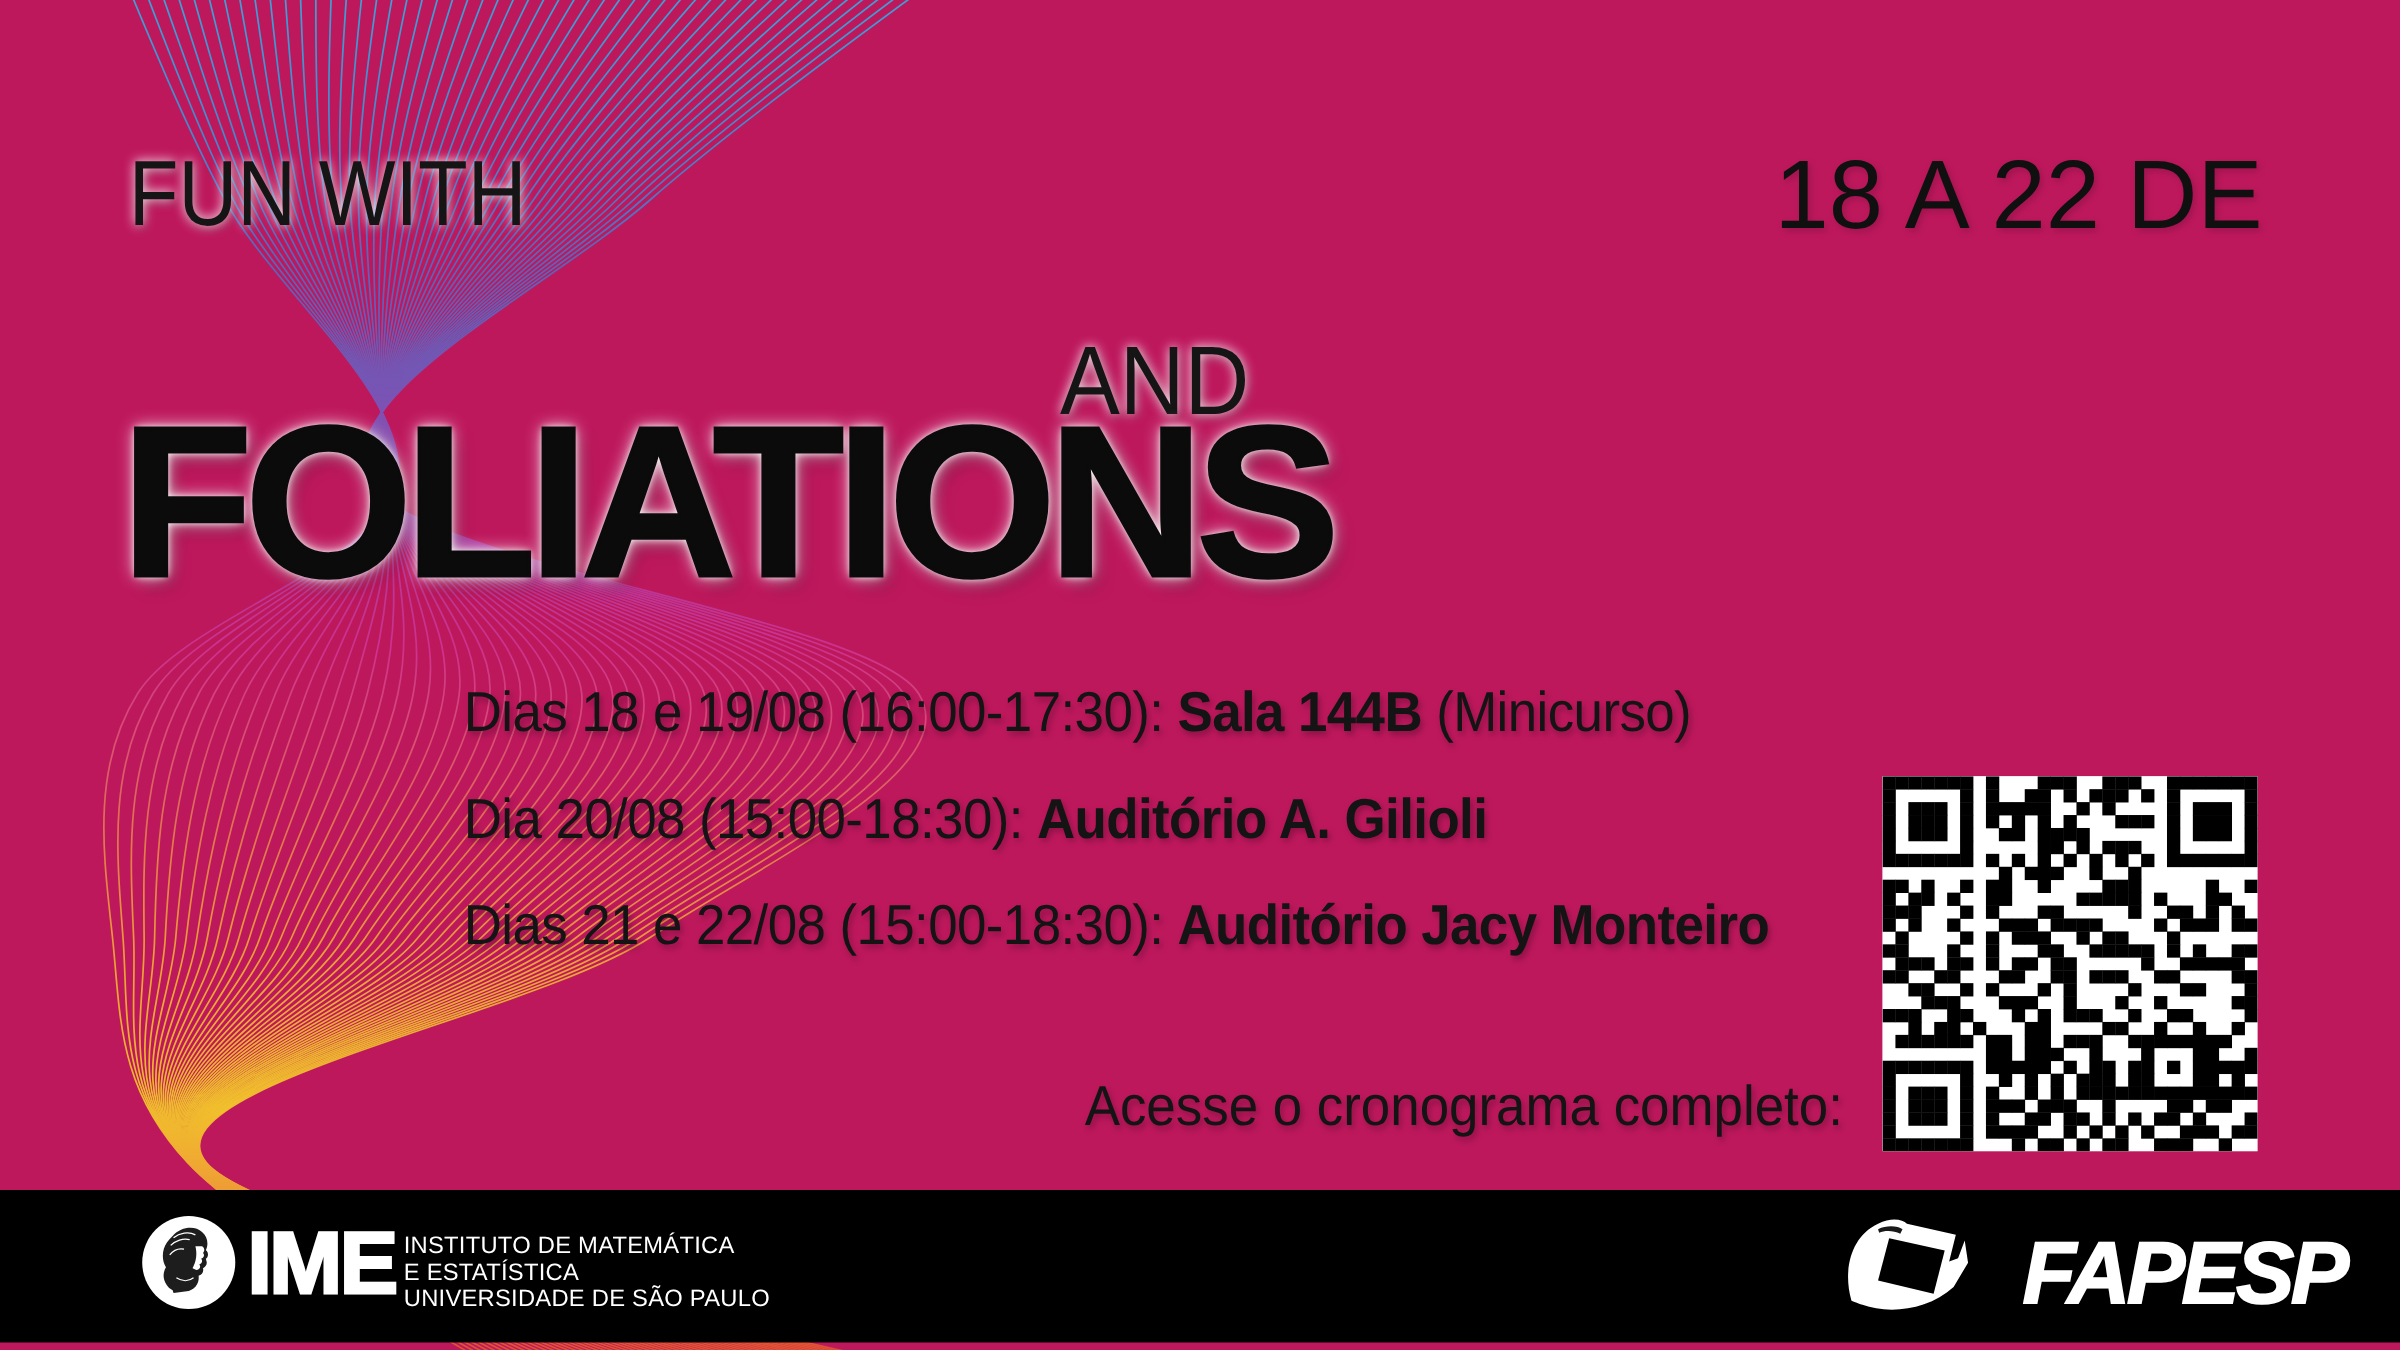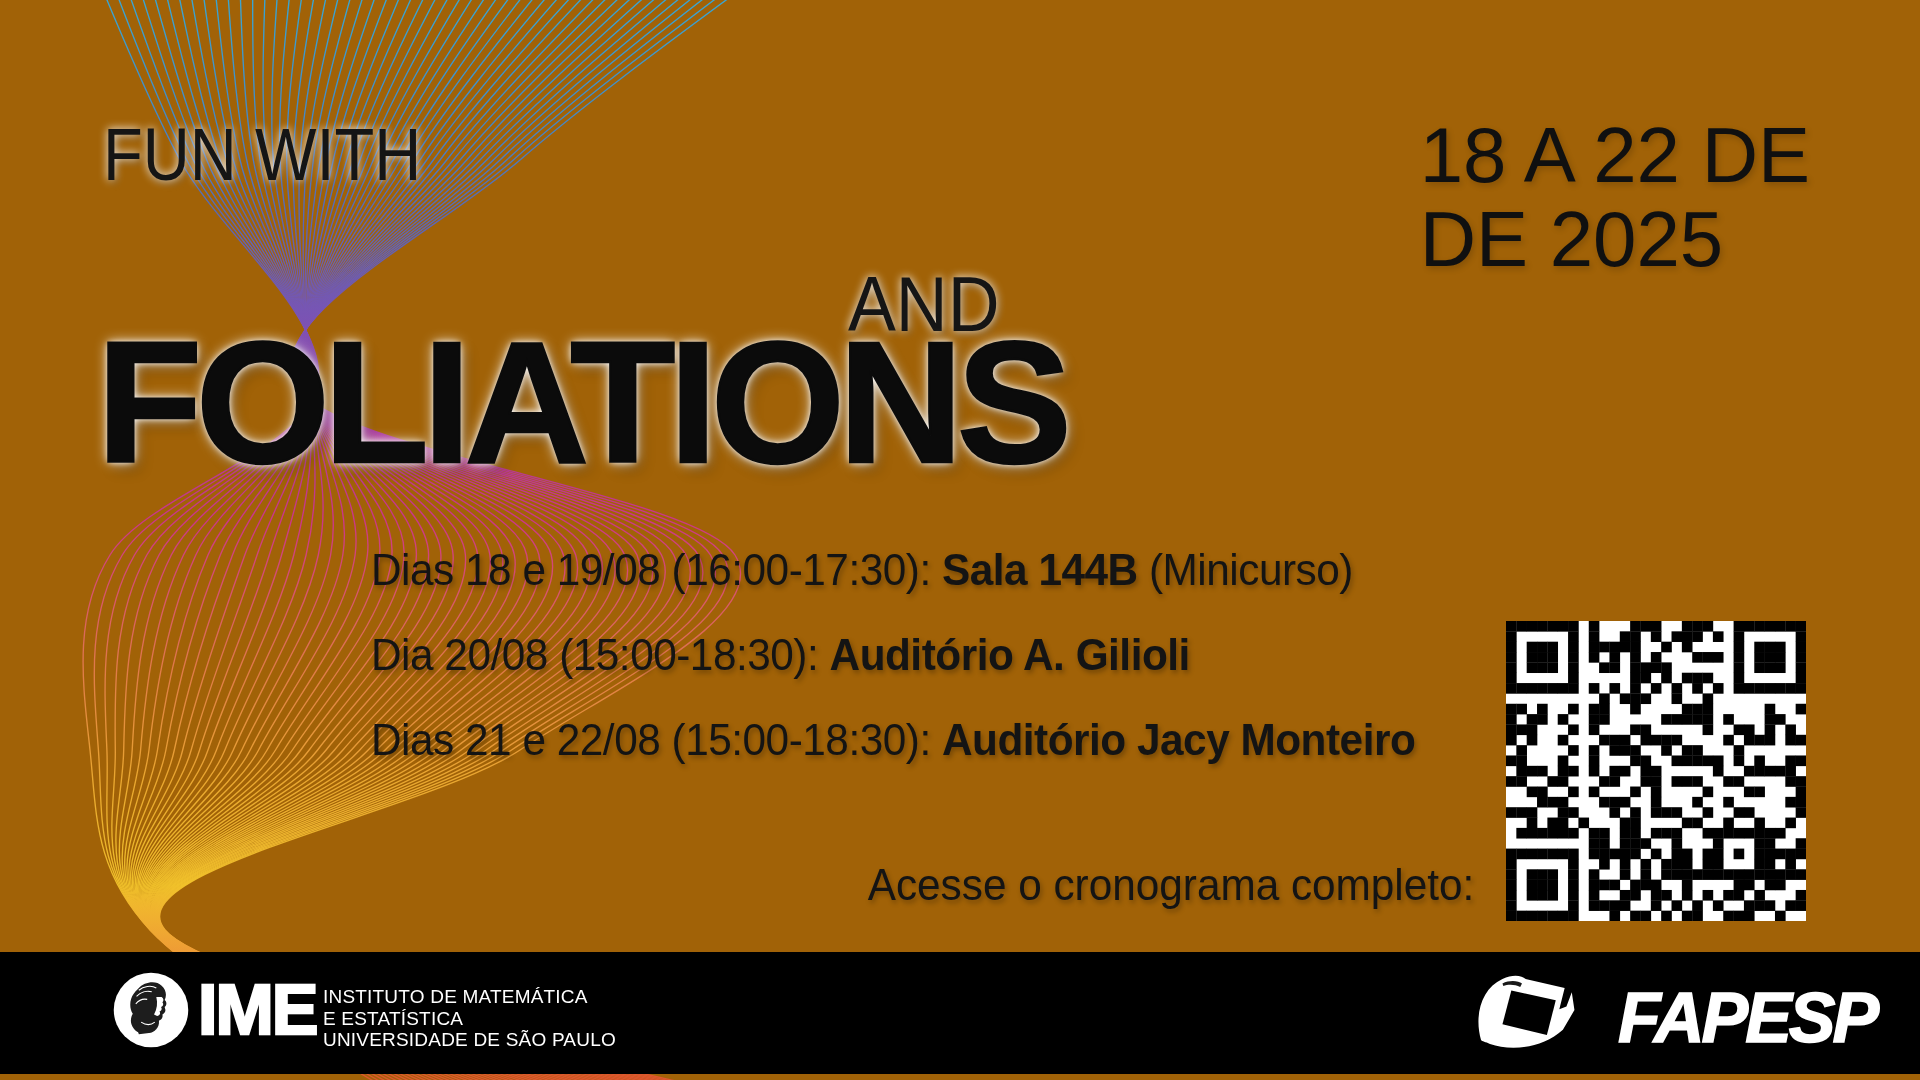--- a/index.html
+++ b/index.html
@@ -1,16 +1,16 @@
 <!DOCTYPE html>
 <html><head>
 <meta charset="utf-8">
 <style>
   html,body{margin:0;padding:0;background:#888;}
-  .poster{position:relative;width:1920px;height:1080px;background:#a16207;overflow:hidden;
+  .poster{position:relative;width:1920px;height:1080px;background:#be185d;overflow:hidden;
           font-family:"Liberation Sans", sans-serif;color:#111;}
   .abs{position:absolute;}
   
   #ribbon{position:absolute;left:0;top:0;width:880px;height:1080px;z-index:1;}
   
   .title-pre{left:103px;top:118px;font-size:74px;font-weight:400;letter-spacing:0px;
              transform:scaleX(.88);transform-origin:left top;color:#151515;z-index:2;line-height:1;
              text-shadow:0 0 10px #fff,3px 4px 8px rgba(0,0,0,.22);white-space:nowrap;}
   .title-main{font-weight:700;font-size:172px;letter-spacing:-6px;line-height:1;color:#0b0b0b;z-index:2;
               -webkit-text-stroke:2.5px #0b0b0b;white-space:nowrap;
@@ -119,21 +119,20 @@
       <path d="M766.5,-40.0 C724.3,-6.7 591.8,89.2 513.3,160.0 C434.8,230.8 260.5,319.2 295.5,385.0 C330.4,450.8 686.7,494.2 722.7,555.0 C758.8,615.8 604.6,687.5 511.6,750.0 C418.6,812.5 114.6,869.2 164.7,930.0 C214.8,990.8 704.4,1084.2 812.4,1115.0" fill="none" stroke="url(#rg)" stroke-width="1.35" opacity="0.95"></path>
       <path d="M780.0,-40.0 C736.7,-6.7 600.8,89.2 520.0,160.0 C439.2,230.8 259.2,319.2 295.0,385.0 C330.8,450.8 697.5,494.2 735.0,555.0 C772.5,615.8 615.0,687.5 520.0,750.0 C425.0,812.5 115.0,869.2 165.0,930.0 C215.0,990.8 710.8,1084.2 820.0,1115.0" fill="none" stroke="url(#rg)" stroke-width="1.35" opacity="0.95"></path>
     </svg>
 
   <div class="abs title-pre">FUN WITH</div>
   <div class="abs title-and">AND</div>
   <div class="abs title-main t3">FOLIATIONS</div>
 
   <div class="abs date">
     <div>18 A 22 DE</div>
-    <div>DE 2025</div>
   </div>
 
   <div class="abs sched s1">
     <span>Dias 18 e 19/08 (16:00-17:30): </span><b>Sala 144B</b><span> (Minicurso)</span>
   </div>
   <div class="abs sched s2">
     <span>Dia 20/08 (15:00-18:30): </span><b>Auditório A. Gilioli</b><span></span>
   </div>
   <div class="abs sched s3">
     <span>Dias 21 e 22/08 (15:00-18:30): </span><b>Auditório Jacy Monteiro</b><span></span>

